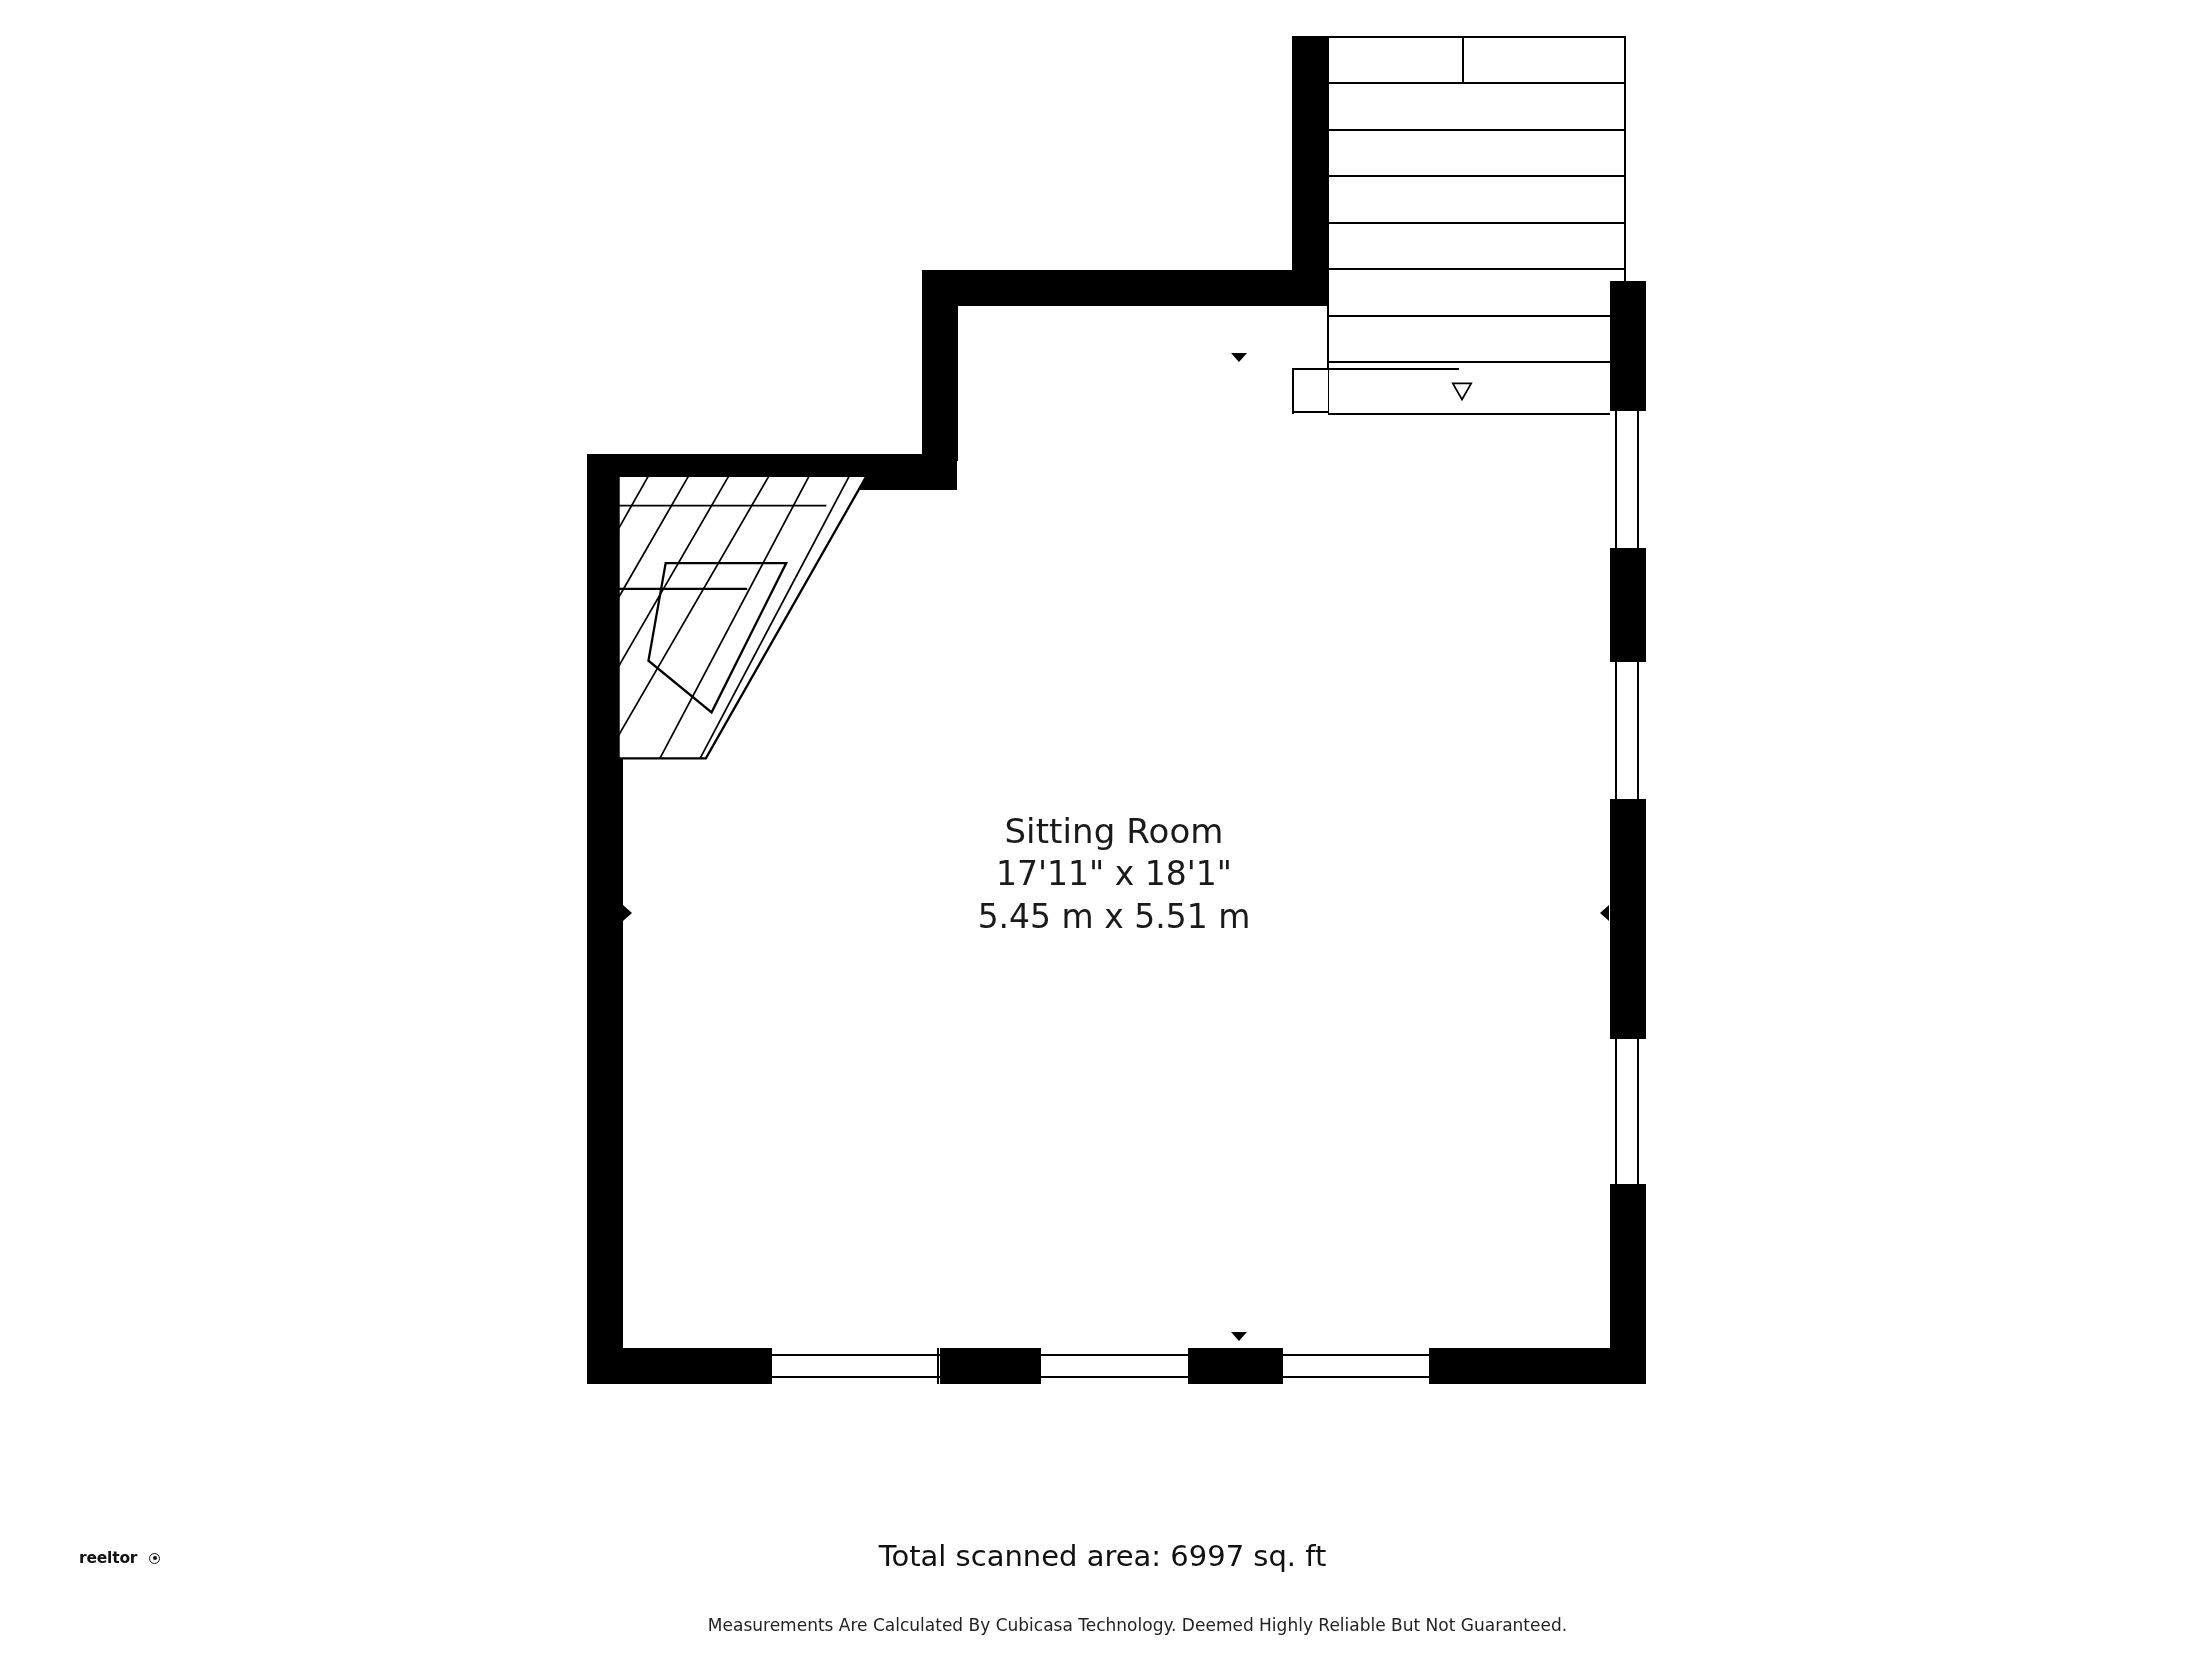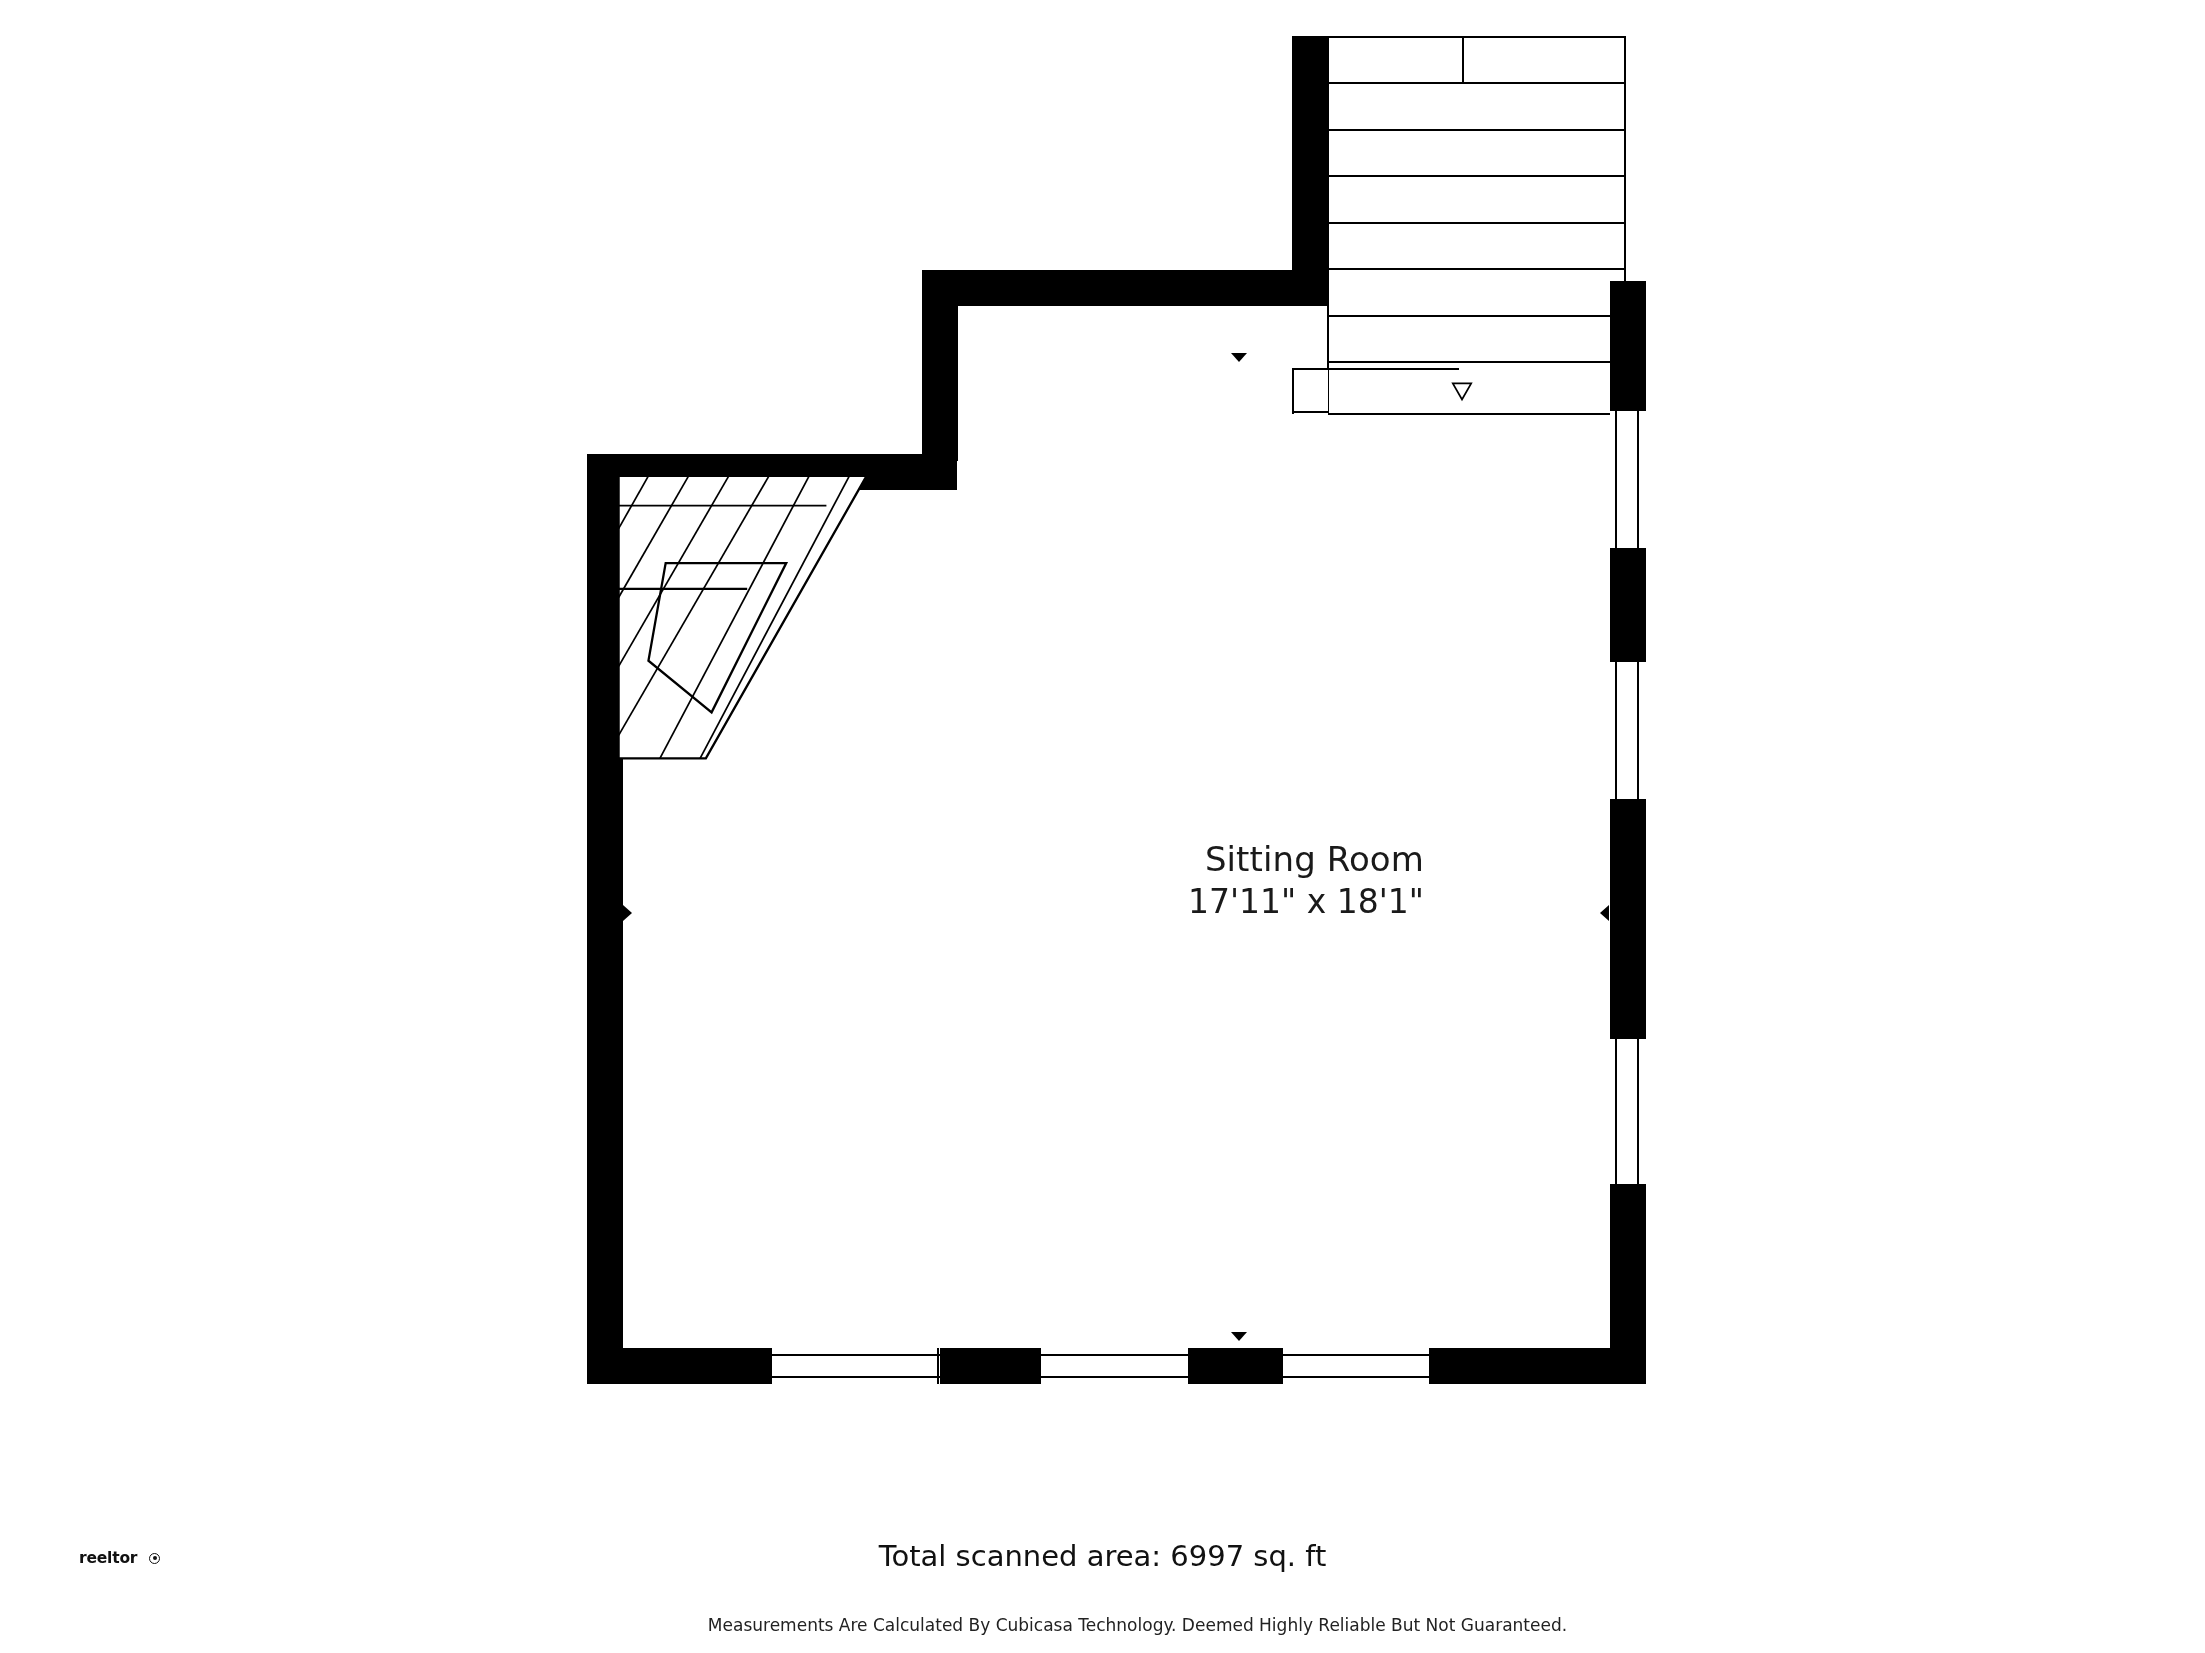--- a/index.html
+++ b/index.html
@@ -38,25 +38,24 @@
     box-sizing: border-box;
   }
   .thin-line {
     position: absolute;
     background: #000000;
   }
 
   
   .room-label {
     position: absolute;
-    text-align: right;
+    text-align: center;
     color: #1a1a1a;
     line-height: 1.30;
     white-space: nowrap;
-    margin-top: 28px;
   }
   .room-label .room-name {
     font-size: 34px;
     display: block;
     letter-spacing: 0.1px;
   }
   .room-label .room-dim {
     font-size: 33px;
     display: block;
   }
@@ -234,20 +233,21 @@
       <line x1="340" y1="8" x2="80" y2="500"></line>
       <line x1="410" y1="8" x2="150" y2="500"></line>
     </g>
 
     <line x1="8" y1="205" x2="232" y2="205" stroke="#000000" stroke-width="4"></line>
   </svg>
 
   <div class="room-label" style="left:804px; top:809px; width:620px;">
     <span class="room-name">Sitting Room</span>
     <span class="room-dim">17'11" x 18'1"</span>
+    <span class="room-dim">5.45 m x 5.51 m</span>
   </div>
 
 </div>
 
 <div id="brand">
   <span class="brand-text">reeltor</span>
   <span class="brand-mark"></span>
 </div>
 
 <div class="footer-area" style="top:1539px;">

